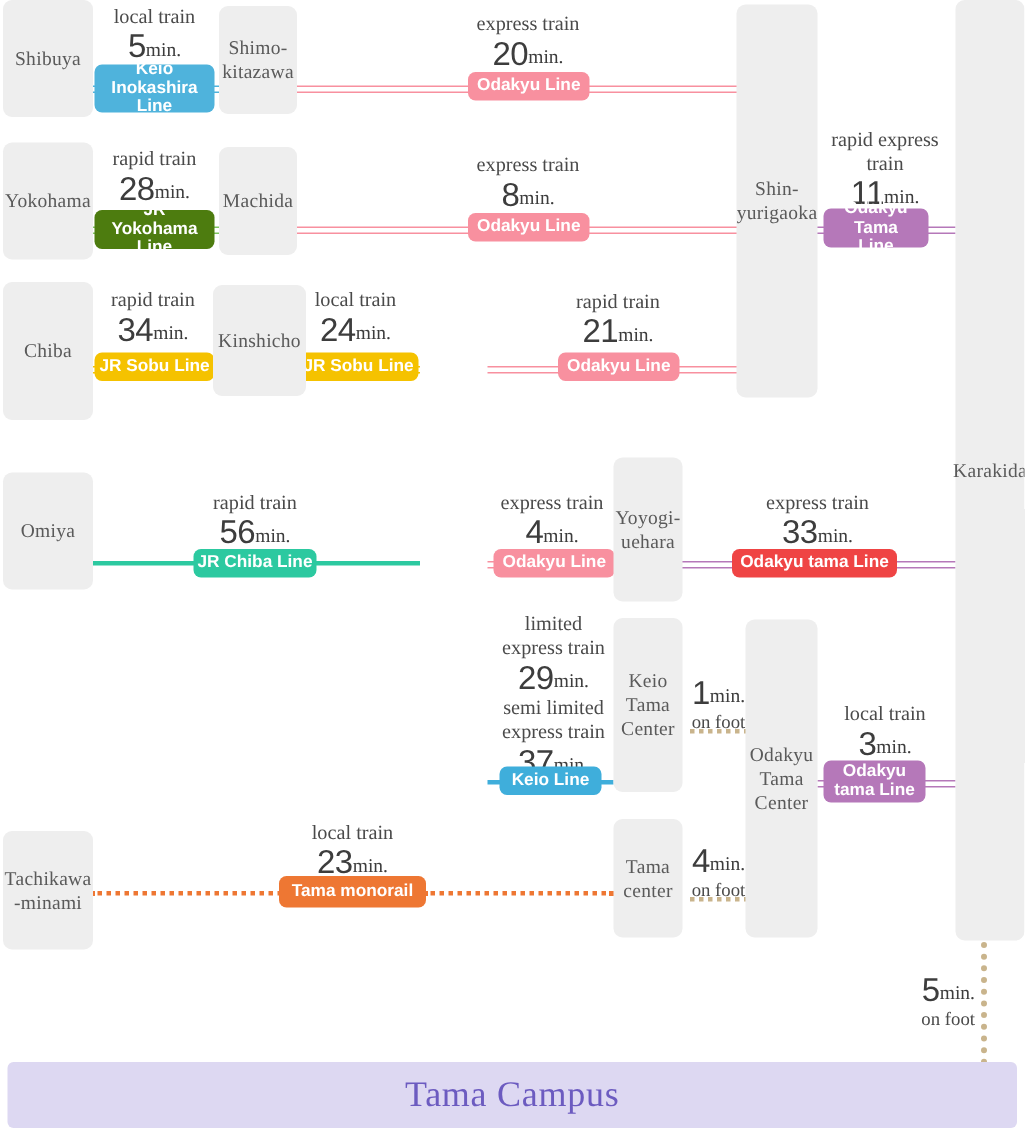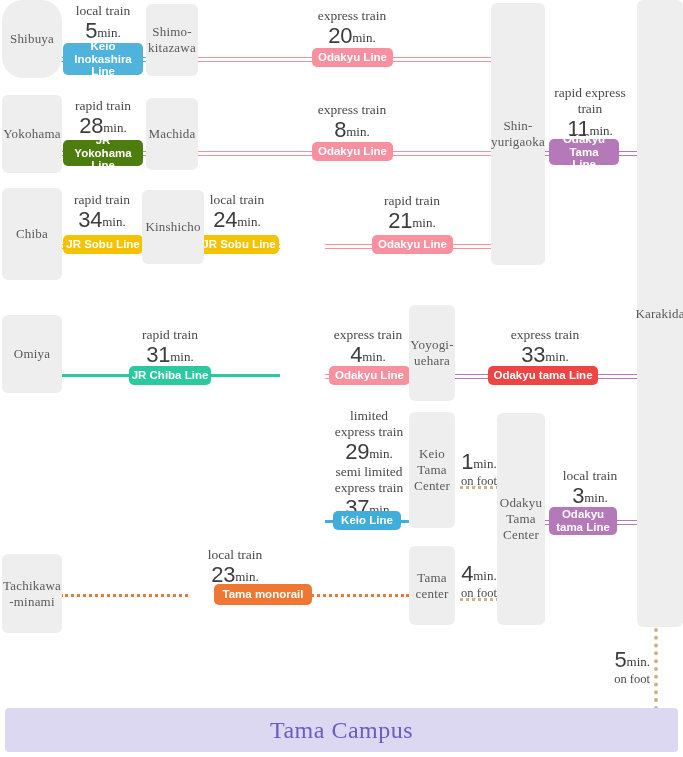--- a/index.html
+++ b/index.html
@@ -167,21 +167,21 @@
 
   <div class="rail dotted" style="left:460px;top:486px;width:39px;color:#C9B48C;"></div>
 
   <div class="rail dotted" style="left:460px;top:598px;width:39px;color:#C9B48C;"></div>
 
   <div class="rail dotted" style="left:60px;top:594px;width:128px;color:#EE7733;"></div>
   <div class="rail dotted" style="left:282px;top:594px;width:127px;color:#EE7733;"></div>
 
   <div class="rail vdotted" style="left:654px;top:628px;height:82px;color:#C9B48C;"></div>
 
-  <div class="station" style="left:2px;top:0px;width:60px;height:78px;border-radius:21px;">Shibuya</div>
+  <div class="station" style="left:2px;top:0px;width:60px;height:78px;">Shibuya</div>
 
   <div class="station" style="left:146px;top:4px;width:52px;height:72px;">Shimo-<br>kitazawa</div>
 
   <div class="station" style="left:2px;top:95px;width:60px;height:78px;">Yokohama</div>
 
   <div class="station" style="left:146px;top:98px;width:52px;height:72px;">Machida</div>
 
   <div class="station" style="left:2px;top:188px;width:60px;height:92px;">Chiba</div>
 
   <div class="station" style="left:142px;top:190px;width:62px;height:74px;">Kinshicho</div>
@@ -255,21 +255,21 @@
   <div class="dur" style="left:338px;top:193px;width:148px;">
     <span class="kind">rapid train</span>
     <span class="amt">
       <span class="num">21</span><span class="unit">min.</span>
     </span>
   </div>
 
   <div class="dur" style="left:96px;top:327px;width:148px;">
     <span class="kind">rapid train</span>
     <span class="amt">
-      <span class="num">31</span><span class="unit">min.</span>
+      <span class="num">56</span><span class="unit">min.</span>
     </span>
   </div>
 
   <div class="dur" style="left:326px;top:327px;width:84px;">
     <span class="kind">express train</span>
     <span class="amt">
       <span class="num">4</span><span class="unit">min.</span>
     </span>
   </div>
 
@@ -345,19 +345,19 @@
   <div class="badge" style="left:129px;top:366px;width:82px;height:19px;background:#2CC9A0;">JR Chiba Line</div>
 
   <div class="badge" style="left:329px;top:366px;width:81px;height:19px;background:#F8909F;">Odakyu Line</div>
 
   <div class="badge" style="left:488px;top:366px;width:110px;height:19px;background:#ef4444;">Odakyu tama Line</div>
 
   <div class="badge" style="left:333px;top:511px;width:68px;height:19px;background:#3FAEDB;">Keio Line</div>
 
   <div class="badge multi" style="left:549px;top:507px;width:68px;height:28px;background:#B578B9;">Odakyu<br>tama Line</div>
 
-  <div class="badge" style="left:186px;top:584px;width:98px;height:21px;background:#EE7733;margin-left:28px;">Tama monorail</div>
+  <div class="badge" style="left:186px;top:584px;width:98px;height:21px;background:#EE7733;">Tama monorail</div>
 
   <div id="campus">
     <span>Tama Campus</span>
   </div>
 
 </div>
 
 </body></html>

